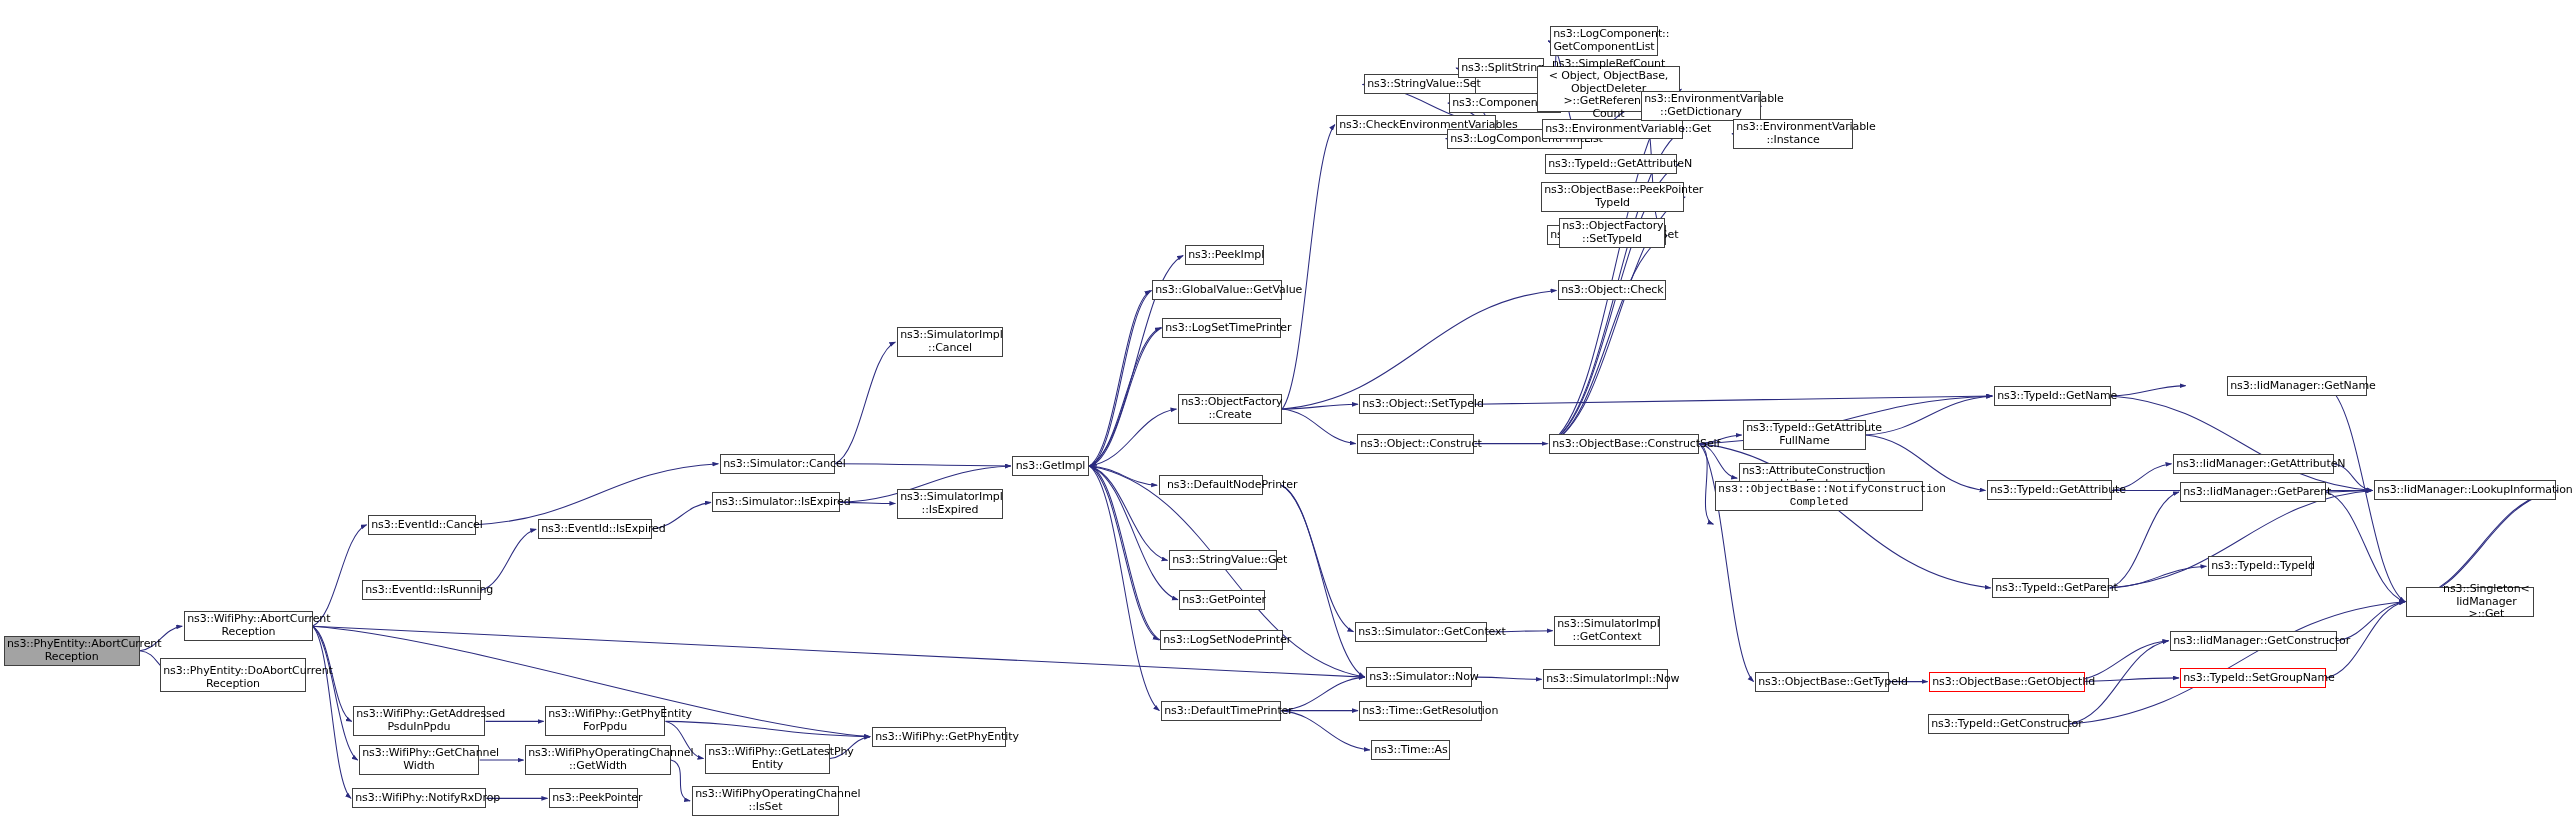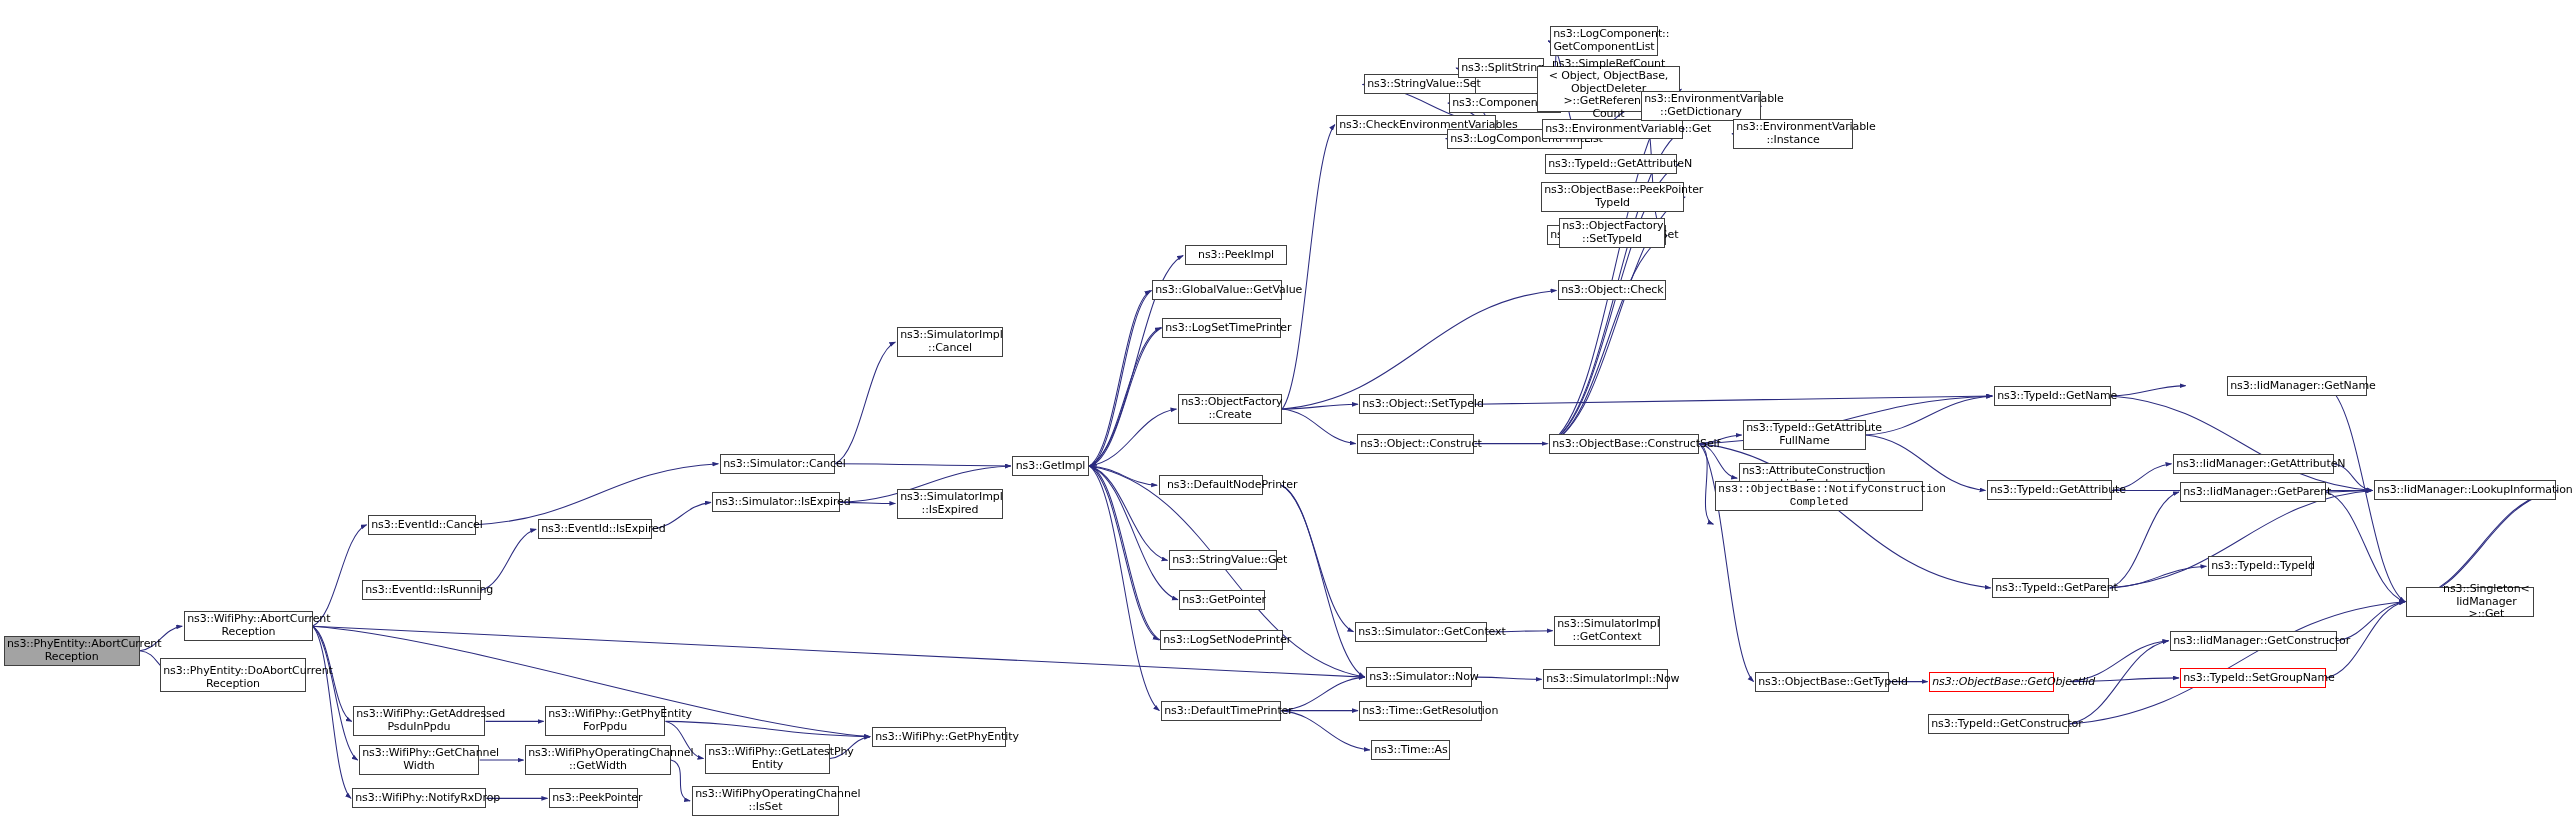--- a/index.html
+++ b/index.html
@@ -182,21 +182,21 @@
       <div class="node" style="left: 368px; top: 515px; width: 108px; height: 20px;"><span class="node-label">ns3::EventId::Cancel</span></div>
       <div class="node" style="left: 362px; top: 580px; width: 119px; height: 20px;"><span class="node-label">ns3::EventId::IsRunning</span></div>
       <div class="node" style="left: 538px; top: 519px; width: 114px; height: 20px;"><span class="node-label">ns3::EventId::IsExpired</span></div>
       <div class="node" style="left: 720px; top: 454px; width: 115px; height: 20px;"><span class="node-label">ns3::Simulator::Cancel</span></div>
       <div class="node" style="left: 712px; top: 492px; width: 128px; height: 20px;"><span class="node-label">ns3::Simulator::IsExpired</span></div>
       <div class="node" style="left: 897px; top: 327px; width: 106px; height: 30px;"><span class="node-label">ns3::SimulatorImpl
 ::Cancel</span></div>
       <div class="node" style="left: 897px; top: 489px; width: 106px; height: 30px;"><span class="node-label">ns3::SimulatorImpl
 ::IsExpired</span></div>
       <div class="node" style="left: 1012px; top: 456px; width: 77px; height: 20px;"><span class="node-label">ns3::GetImpl</span></div>
-      <div class="node" style="left: 1185px; top: 245px; width: 102px; height: 20px;"><span class="node-label">ns3::PeekImpl</span></div>
+      <div class="node" style="left: 1185px; top: 245px; width: 79px; height: 20px;"><span class="node-label">ns3::PeekImpl</span></div>
       <div class="node" style="left: 1152px; top: 280px; width: 130px; height: 20px;"><span class="node-label">ns3::GlobalValue::GetValue</span></div>
       <div class="node" style="left: 1162px; top: 318px; width: 119px; height: 20px;"><span class="node-label">ns3::LogSetTimePrinter</span></div>
       <div class="node" style="left: 1159px; top: 475px; width: 104px; height: 20px; padding-left: 7px;"><span class="node-label">ns3::DefaultNodePrinter</span></div>
       <div class="node" style="left: 1169px; top: 550px; width: 108px; height: 20px;"><span class="node-label">ns3::StringValue::Get</span></div>
       <div class="node" style="left: 1179px; top: 590px; width: 86px; height: 20px;"><span class="node-label">ns3::GetPointer</span></div>
       <div class="node" style="left: 1160px; top: 630px; width: 123px; height: 20px;"><span class="node-label">ns3::LogSetNodePrinter</span></div>
       <div class="node" style="left: 1161px; top: 701px; width: 120px; height: 20px;"><span class="node-label">ns3::DefaultTimePrinter</span></div>
       <div class="node" style="left: 1178px; top: 394px; width: 104px; height: 30px;"><span class="node-label">ns3::ObjectFactory
 ::Create</span></div>
       <div class="node" style="left: 1355px; top: 622px; width: 132px; height: 20px;"><span class="node-label">ns3::Simulator::GetContext</span></div>
@@ -232,21 +232,21 @@
       <div class="node" style="left: 1359px; top: 394px; width: 115px; height: 20px;"><span class="node-label">ns3::Object::SetTypeId</span></div>
       <div class="node" style="left: 1357px; top: 434px; width: 117px; height: 20px;"><span class="node-label">ns3::Object::Construct</span></div>
       <div class="node" style="left: 1549px; top: 434px; width: 150px; height: 20px;"><span class="node-label">ns3::ObjectBase::ConstructSelf</span></div>
       <div class="node" style="left: 1743px; top: 420px; width: 123px; height: 30px;"><span class="node-label">ns3::TypeId::GetAttribute
 FullName</span></div>
       <div class="node" style="left: 1739px; top: 463px; width: 130px; height: 30px;"><span class="node-label">ns3::AttributeConstruction
 List::Find</span></div>
       <div class="node" style="left: 1715px; top: 481px; width: 208px; height: 30px; font-family: Liberation Mono, monospace;"><span class="node-label">ns3::ObjectBase::NotifyConstruction
 Completed</span></div>
       <div class="node" style="left: 1755px; top: 672px; width: 134px; height: 20px;"><span class="node-label">ns3::ObjectBase::GetTypeId</span></div>
-      <div class="node red" style="left: 1929px; top: 672px; width: 125px; height: 20px; font-style: italic;"><span class="node-label">ns3::ObjectBase::GetObjectIid</span></div>
+      <div class="node red" style="left: 1929px; top: 672px; width: 156px; height: 20px;"><span class="node-label">ns3::ObjectBase::GetObjectIid</span></div>
       <div class="node" style="left: 1928px; top: 714px; width: 141px; height: 20px;"><span class="node-label">ns3::TypeId::GetConstructor</span></div>
       <div class="node" style="left: 1994px; top: 386px; width: 117px; height: 20px;"><span class="node-label">ns3::TypeId::GetName</span></div>
       <div class="node" style="left: 1987px; top: 480px; width: 125px; height: 20px;"><span class="node-label">ns3::TypeId::GetAttribute</span></div>
       <div class="node" style="left: 1992px; top: 578px; width: 117px; height: 20px;"><span class="node-label">ns3::TypeId::GetParent</span></div>
       <div class="node" style="left: 2187px; top: 376px; width: 140px; height: 20px; margin-left: 40px;"><span class="node-label">ns3::IidManager::GetName</span></div>
       <div class="node" style="left: 2173px; top: 454px; width: 161px; height: 20px;"><span class="node-label">ns3::IidManager::GetAttributeN</span></div>
       <div class="node" style="left: 2180px; top: 482px; width: 146px; height: 20px;"><span class="node-label">ns3::IidManager::GetParent</span></div>
       <div class="node" style="left: 2208px; top: 556px; width: 104px; height: 20px;"><span class="node-label">ns3::TypeId::TypeId</span></div>
       <div class="node" style="left: 2170px; top: 631px; width: 167px; height: 20px;"><span class="node-label">ns3::IidManager::GetConstructor</span></div>
       <div class="node red" style="left: 2180px; top: 668px; width: 146px; height: 20px;"><span class="node-label">ns3::TypeId::SetGroupName</span></div>

